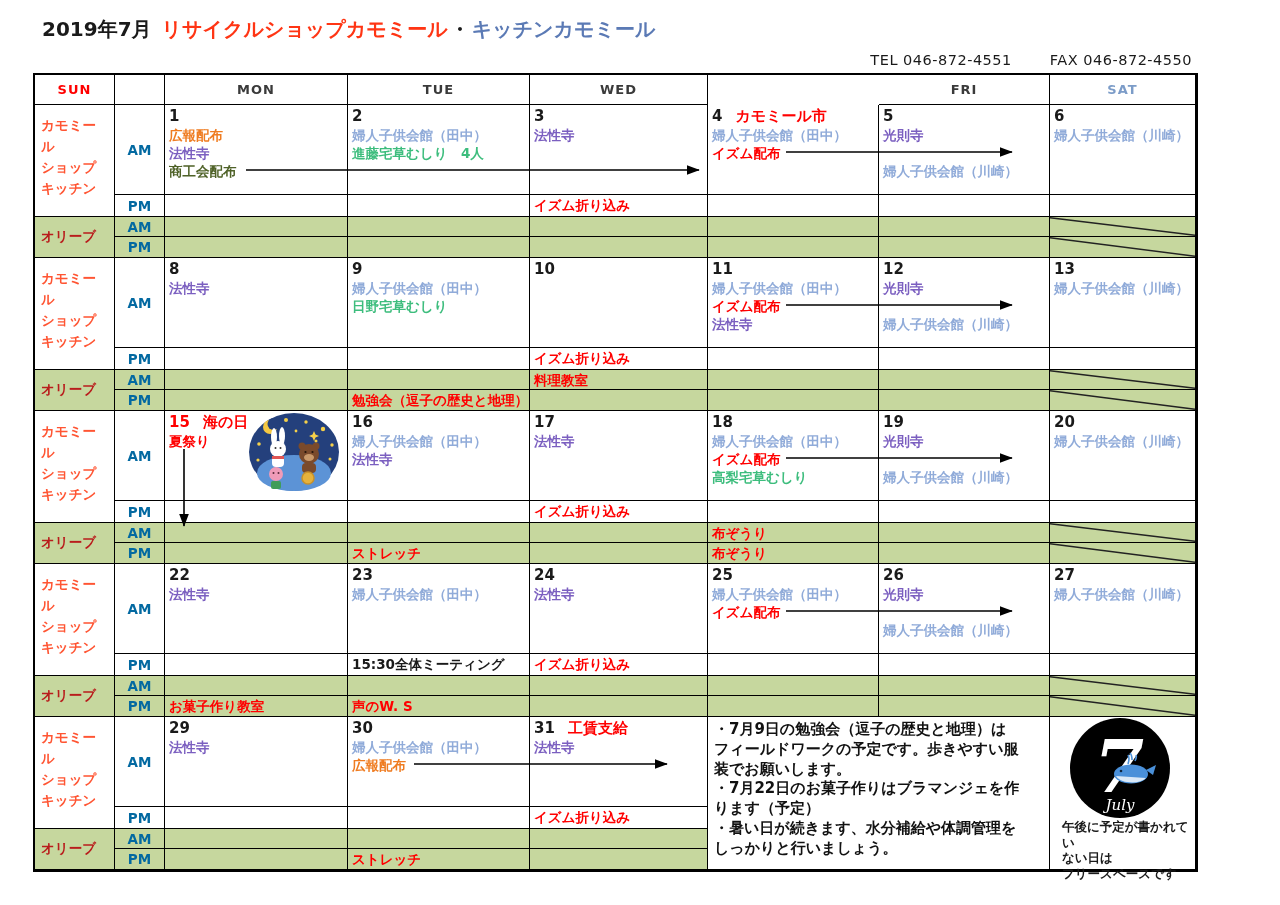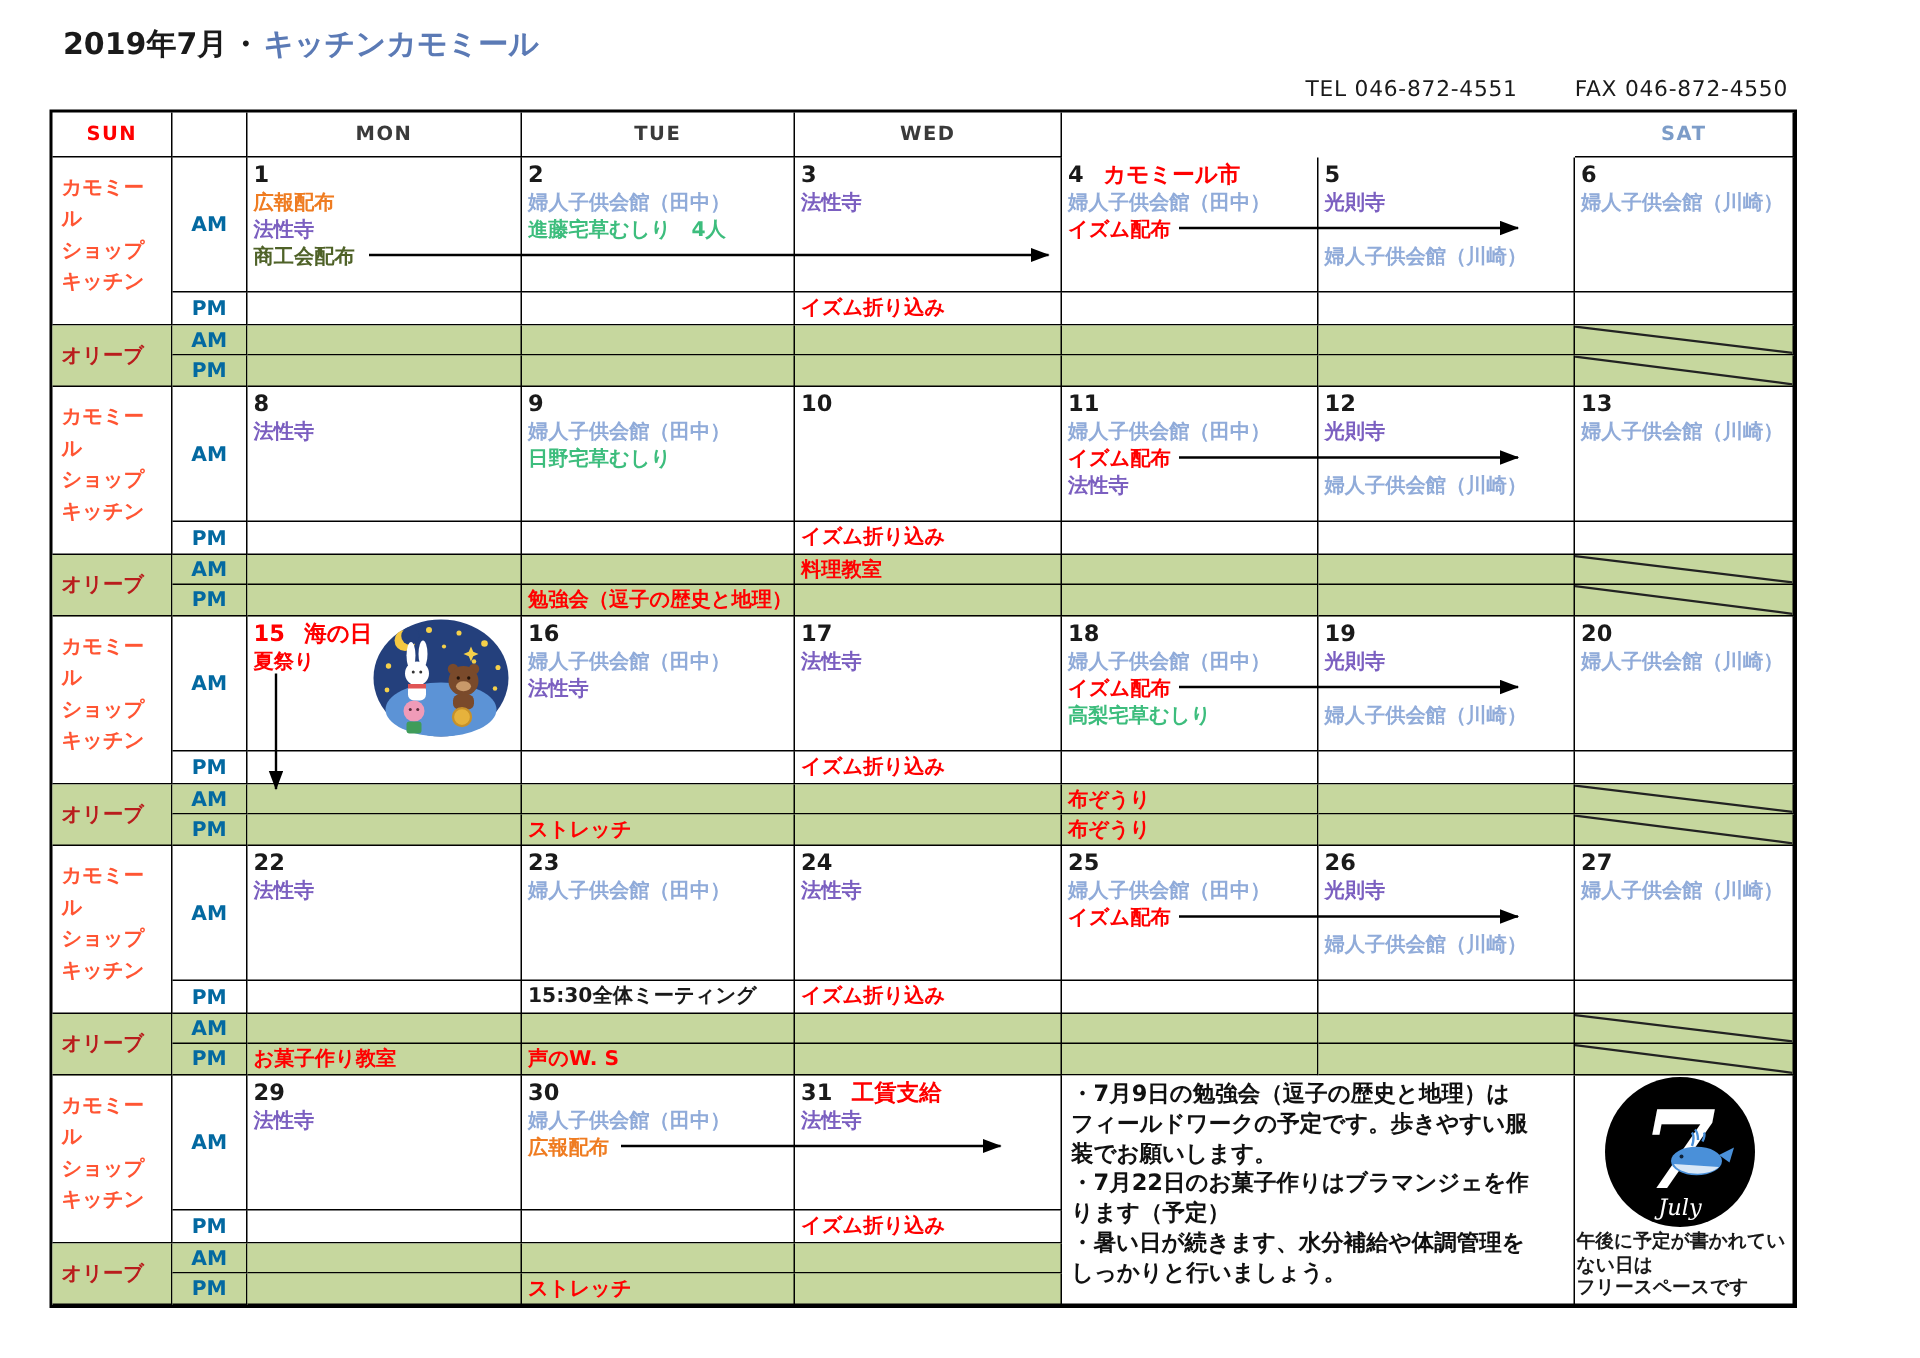--- a/index.html
+++ b/index.html
@@ -38,44 +38,45 @@
   .ev{font-size:13.5px;font-weight:bold;line-height:18px;min-height:18px;white-space:nowrap;}
   .day-pm,.day-oam,.day-opm{font-size:13.5px;font-weight:bold;
         padding:1px 0 0 4px;white-space:nowrap;line-height:18px;}
   .notes-cell{font-size:15px;font-weight:bold;color:#111;line-height:1.32;
         padding:3px 4px 0 6px;white-space:pre-line;background:#fff;}
   .hatch{position:absolute;left:0;top:0;width:100%;height:100%;pointer-events:none;}
   
   .overlay{position:absolute;left:0;top:0;width:1280px;height:905px;pointer-events:none;}
   .sticker{position:absolute;left:246px;top:411px;pointer-events:none;}
   .side-panel{position:absolute;left:1050px;top:716px;width:143px;height:150px;pointer-events:none;}
-  .side-note{position:absolute;left:1px;top:103px;font-size:12.5px;font-weight:bold;
+  .side-note{position:absolute;left:12px;top:103px;font-size:12.5px;font-weight:bold;
         color:#1a1a1a;line-height:1.25;white-space:pre-line;}
 </style>
 </head>
 <body>
 
 <div class="page">
 
   <div class="title">
     <span>2019年7月</span>
-    <span style="margin:0 -8px;">・</span><span class="t-blue">キッチンカモミール</span>
+    <span class="t-red">リサイクルショップカモミール</span><span style="margin:0 -8px;">・</span><span class="t-blue">キッチンカモミール</span>
   </div>
 
   <div class="contact">
     <span>TEL 046-872-4551</span>
     <span>FAX 046-872-4550</span>
   </div>
 
   <div class="calendar" id="calendar">
     <div class="cell hc sun" style="grid-column:1;grid-row:1">SUN</div>
     <div class="cell hc" style="grid-column:2;grid-row:1"></div>
     <div class="cell hc" style="grid-column:3;grid-row:1">MON</div>
     <div class="cell hc" style="grid-column:5;grid-row:1">WED</div>
     <div class="cell hc" style="grid-column:4;grid-row:1">TUE</div>
+    <div class="cell hc" style="grid-column:7;grid-row:1">FRI</div>
     <div class="cell hc sat" style="grid-column:8;grid-row:1">SAT</div>
   <div class="cell label kamo" style="grid-area: 2 / 1 / span 2;">カモミール
 ショップ
 キッチン</div>
       <div class="cell ampm" style="grid-area: 2 / 2;">AM</div>
       <div class="cell ampm" style="grid-area: 3 / 2;">PM</div>
       <div class="cell label olive olivebg" style="grid-area: 4 / 1 / span 2;">オリーブ</div>
       <div class="cell ampm olivebg" style="grid-area: 4 / 2;">AM</div>
       <div class="cell ampm olivebg" style="grid-area: 5 / 2;">PM</div>
       <div class="cell day-am" style="grid-area: 2 / 3;">

